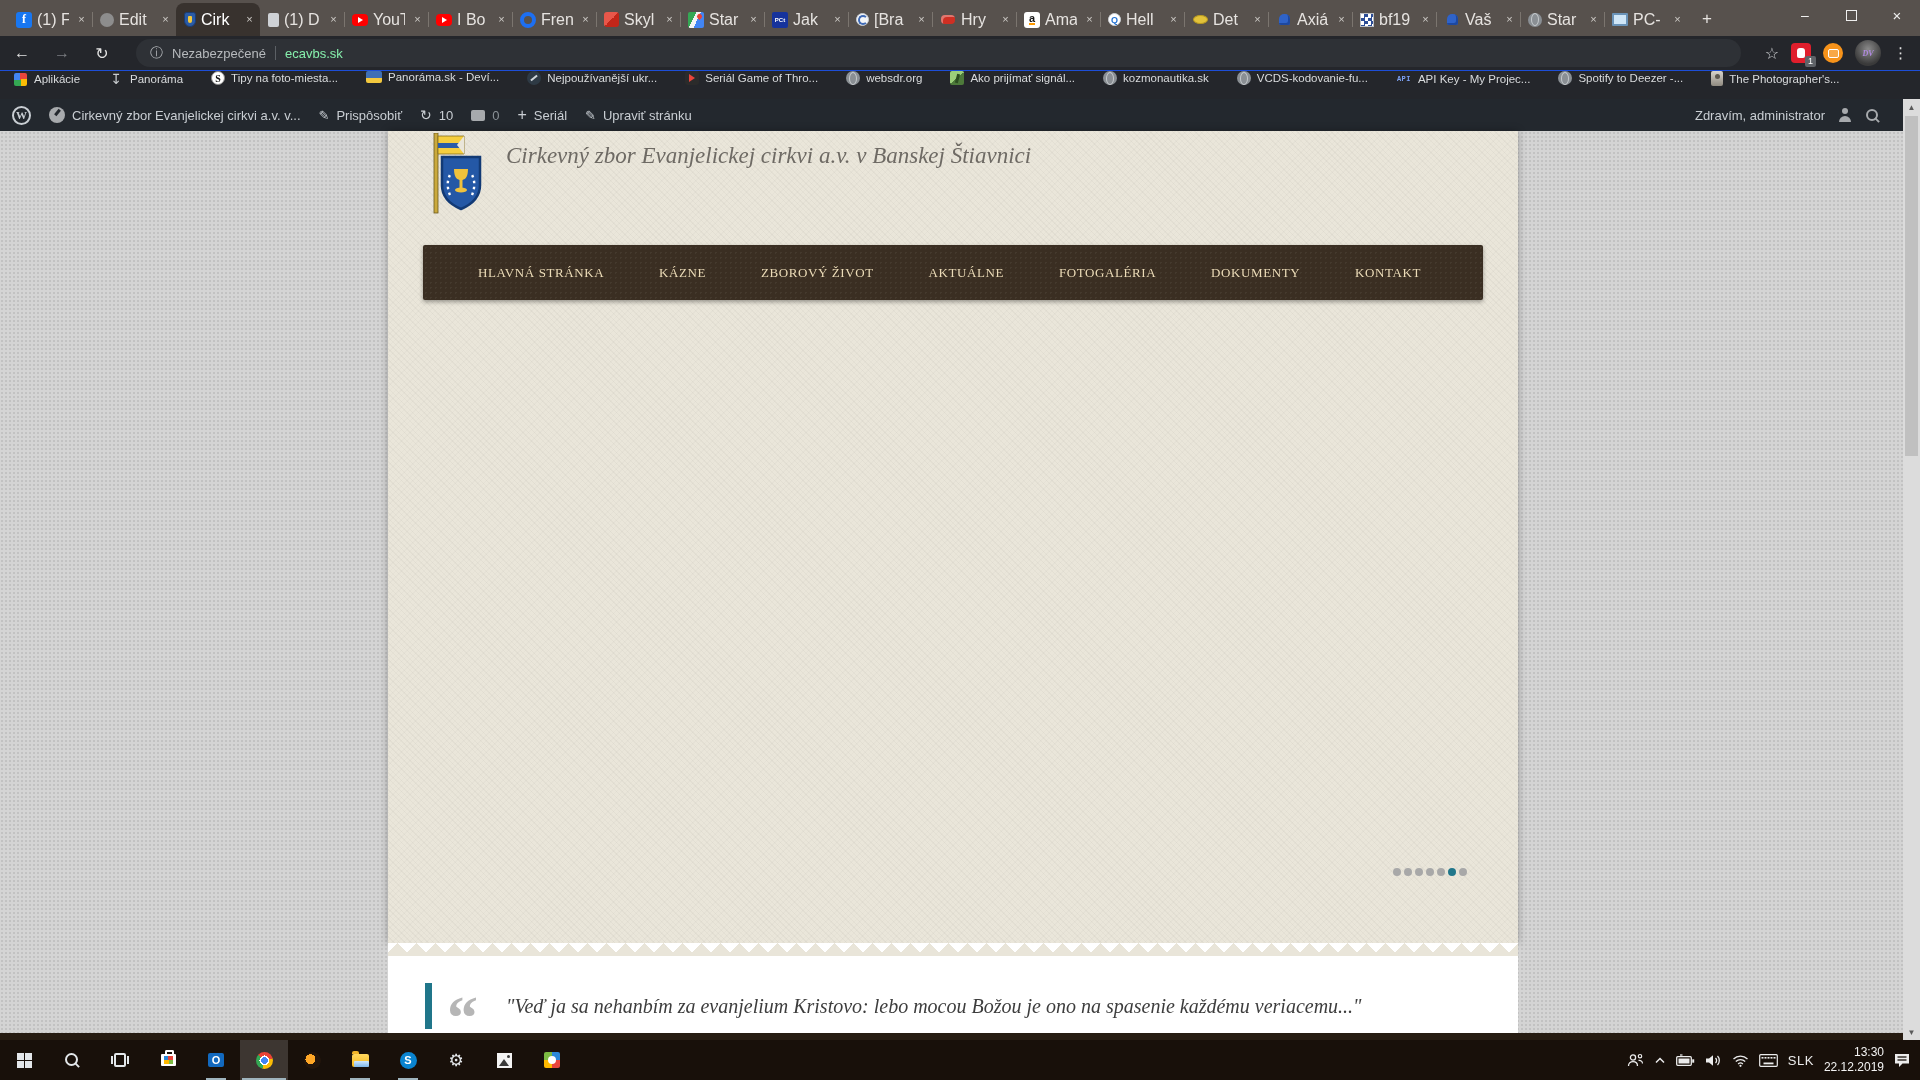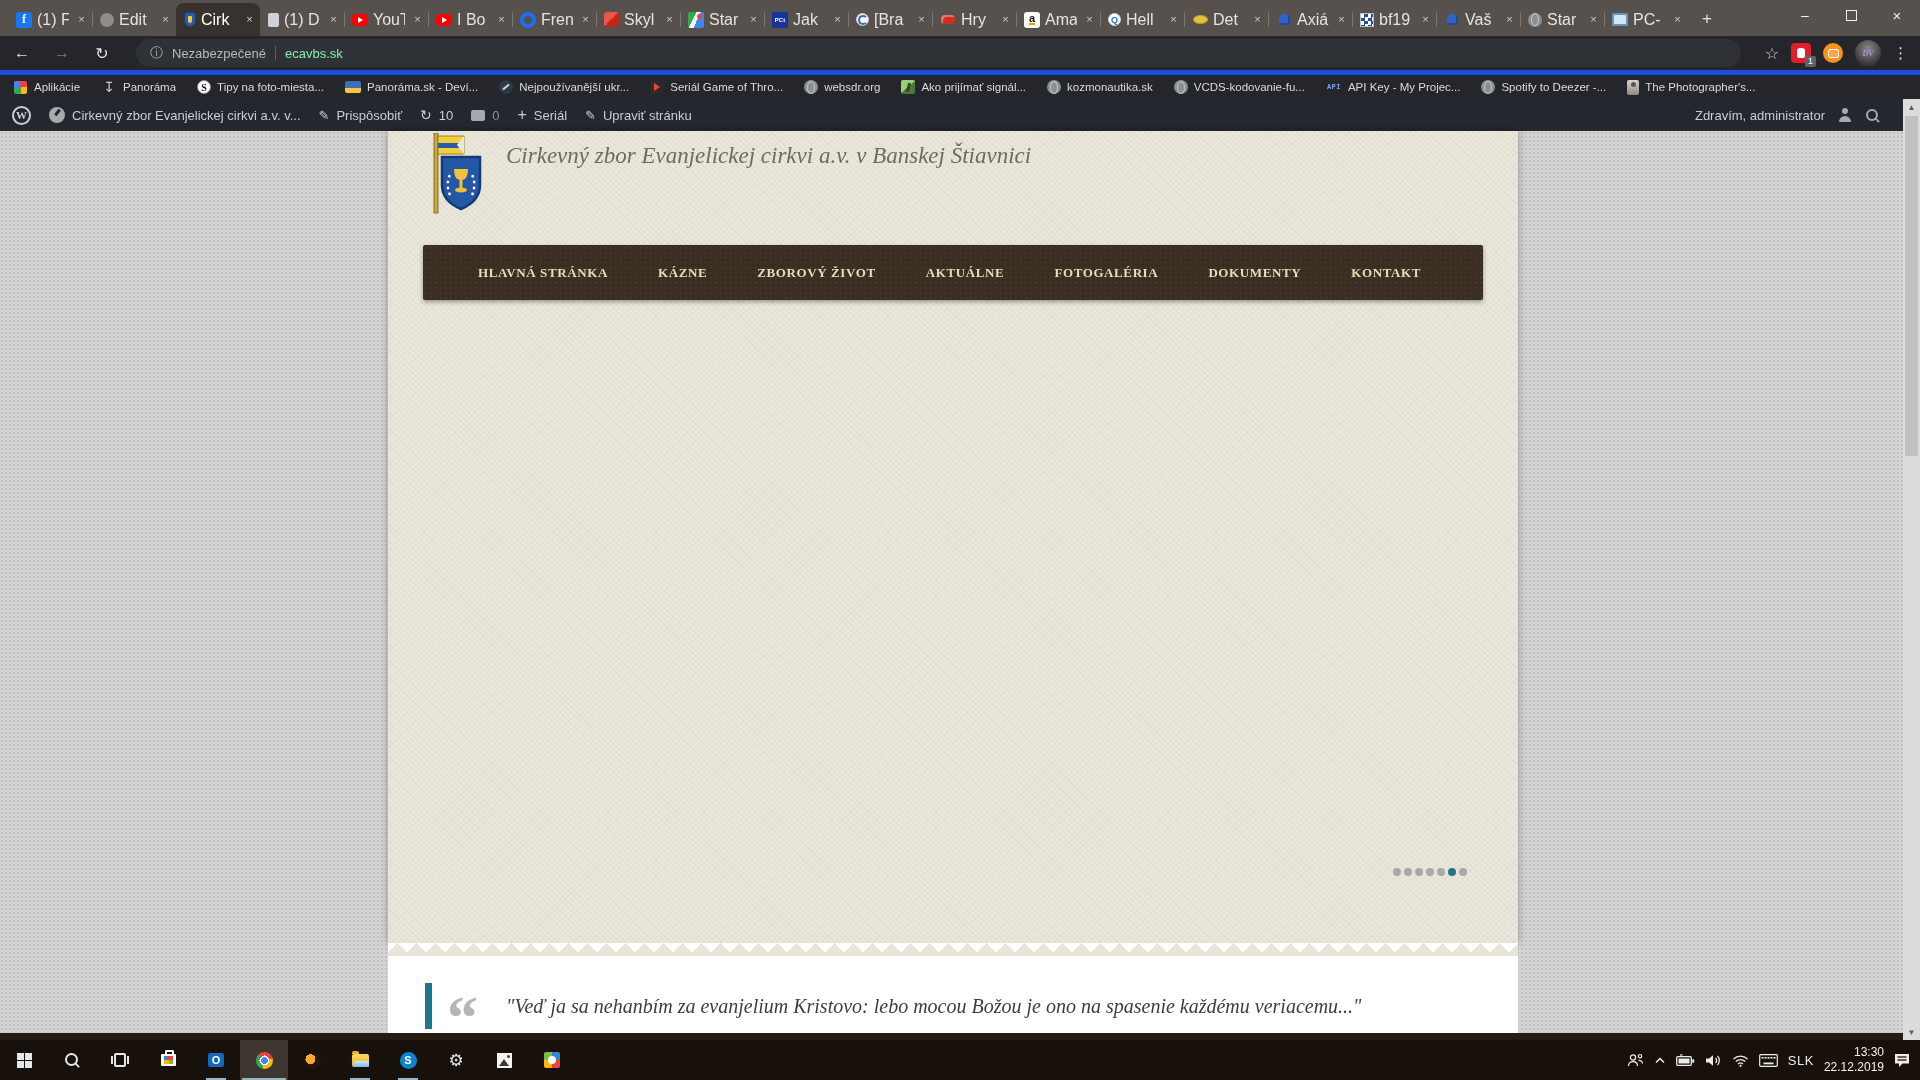--- a/index.html
+++ b/index.html
@@ -37,21 +37,21 @@
   .star{color:#cfd1d4;font-size:16px}.star::after{content:"☆"}
   .adblock{position:relative;width:20px;height:20px;background:#e01e2c;border-radius:4px;display:flex;align-items:center;justify-content:center}
   .adblock::after{content:"";width:8px;height:10px;background:#fff;border-radius:3px 3px 2px 2px}
   .adblock .badge{position:absolute;right:-5px;bottom:-4px;background:#5f6368;color:#fff;font-size:9px;line-height:11px;padding:0 3px;border-radius:2px}
   .wallet-ext{width:20px;height:20px;background:#f7931a;border-radius:50%;display:flex;align-items:center;justify-content:center}
   .wallet-ext::after{content:"";width:9px;height:7px;background:#fff3;border:1.5px solid #fff;border-radius:2px}
   .avatar{width:26px;height:26px;border-radius:50%;background:radial-gradient(circle at 50% 35%,#8a8a8a,#3a3a3a 70%);display:flex;align-items:center;justify-content:center;color:#b08ae0;font:italic 700 8px "Liberation Serif",serif}
   .kebab{color:#e2e2e2;font-size:15px}.kebab::after{content:"⋮"}
 
   
-  .bookmarksbar{position:absolute;left:0;top:70px;width:100%;height:29px;background:#24262b;display:flex;align-items:center;padding:0 12px;gap:21px;box-sizing:border-box;font-size:11.5px;color:#d9dbdd;border-top:5px solid #1d4ed8}
+  .bookmarksbar{position:absolute;left:0;top:70px;width:100%;height:29px;background:#24262b;display:flex;align-items:flex-start;padding:0 12px;gap:28px;box-sizing:border-box;font-size:11.5px;color:#d9dbdd;border-top:1px solid #1d4ed8}
   .bookmark{display:flex;align-items:center;gap:6px;white-space:nowrap}
 
   
   .fav{width:16px;height:16px;display:inline-flex;align-items:center;justify-content:center;flex:none;position:relative}
   .fav-facebook{background:#1877f2;border-radius:3px}.fav-facebook::after{content:"f";color:#fff;font:700 12px "Liberation Serif",serif}
   .fav-gray-circle{background:#8d8d8d;border-radius:50%;width:14px;height:14px}
   .fav-church{background:#2a5ba6;border-radius:3px 3px 7px 7px;width:12px;height:15px;border:1px solid #1b3c73;box-sizing:border-box}
   .fav-church::after{content:"";width:4px;height:7px;background:#f2c83d;border-radius:1px 1px 2px 2px}
   .fav-doc{background:#cfd2d6;border-radius:2px;width:11px;height:14px}
   .fav-youtube{background:#f00;border-radius:4px;width:16px;height:12px}
@@ -117,21 +117,21 @@
   .sb-arrow.down::after{content:"▼"}
   .sb-down{position:absolute;bottom:0;left:0;right:0}
   .sb-thumb{position:absolute;left:2px;right:2px;top:17px;height:340px;background:#c0c0c0}
 
   
   .page{position:absolute;left:0;top:131px;width:100%;height:909px;background:#d4d4d4;background-image:radial-gradient(#c2c2c2 1px,transparent 1px);background-size:4px 4px}
   .content-col{position:absolute;left:388px;top:0;width:1130px;height:812px;background:#eae6da;box-shadow:0 0 8px rgba(0,0,0,.3);background-image:repeating-linear-gradient(45deg,rgba(0,0,0,.03) 0 1px,transparent 1px 4px),repeating-linear-gradient(-45deg,rgba(0,0,0,.02) 0 1px,transparent 1px 4px)}
   .site-logo{position:absolute;left:38px;top:2px}
   .site-title{position:absolute;left:118px;top:12px;font:italic 23px "Liberation Serif",serif;color:#6e6a64}
   .mainnav{position:absolute;left:35px;top:114px;width:1060px;height:55px;background:#3a2e22;background-image:radial-gradient(rgba(255,255,255,.05) 1px,transparent 1px);background-size:5px 5px;display:flex;align-items:center;justify-content:space-between;padding:0 62px 0 55px;box-sizing:border-box;border-radius:2px;box-shadow:0 2px 4px rgba(0,0,0,.35)}
-  .nav-item{font-family:"Liberation Serif",serif;font-size:13px;font-weight:700;color:#ecdcb8;letter-spacing:.6px;white-space:nowrap}
+  .nav-item{font-family:"Liberation Serif",serif;font-size:13px;font-weight:400;color:#ecdcb8;letter-spacing:.6px;white-space:nowrap}
   .dots{position:absolute;left:1005px;top:737px;display:flex;gap:3px}
   .dot{width:8px;height:8px;border-radius:50%;background:#a8a8a8}
   .dot.active{background:#20768a}
   .zigzag{position:absolute;left:388px;top:812px;width:1130px;height:13px;background-color:#fff;background-image:conic-gradient(from 135deg at 50% 0,#e9e5d9 0 90deg,transparent 90deg);background-size:19px 13px}
   .white-area{position:absolute;left:388px;top:825px;width:1130px;height:77px;background:#fff}
   .quote-row{position:absolute;left:425px;top:852px;display:flex;align-items:center;gap:15px;height:46px}
   .quote-bar{width:7px;height:46px;background:#20768a;flex:none}
   .quote-glyph{width:44px;height:40px;overflow:hidden;color:#b6b6b6;font:700 62px "Liberation Serif",serif;line-height:62px;flex:none}
   .quote-glyph::after{content:"“"}
   .quote-text{font:italic 20px "Liberation Serif",serif;color:#3d3d3d;white-space:nowrap}

